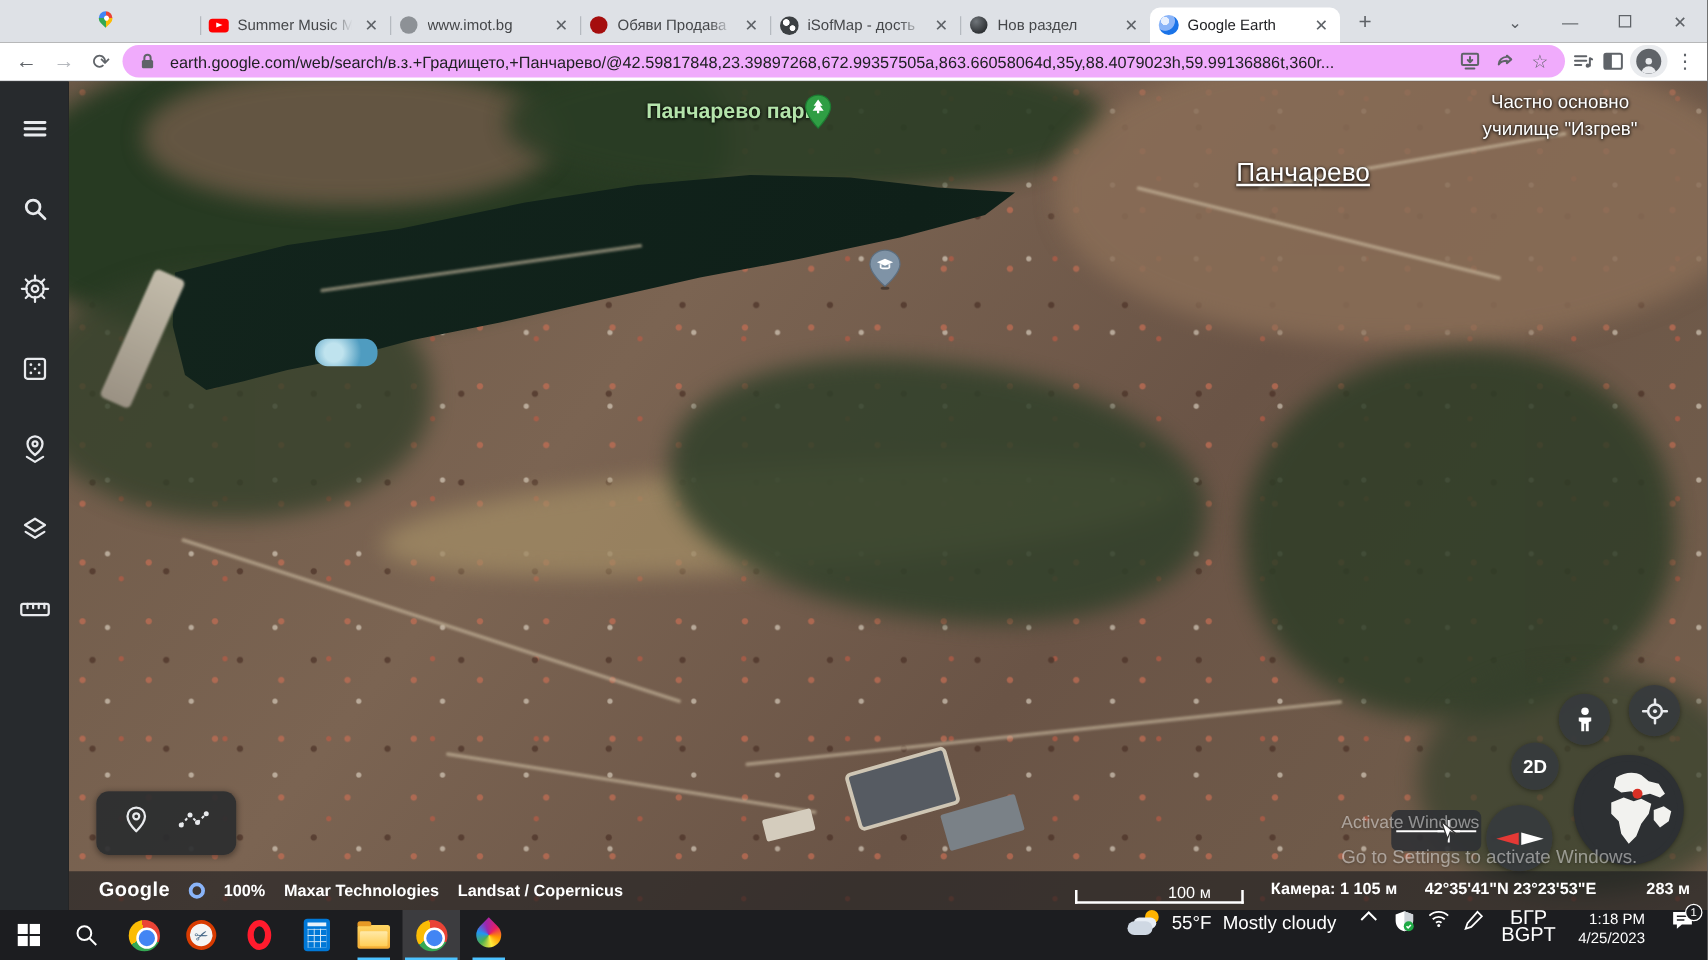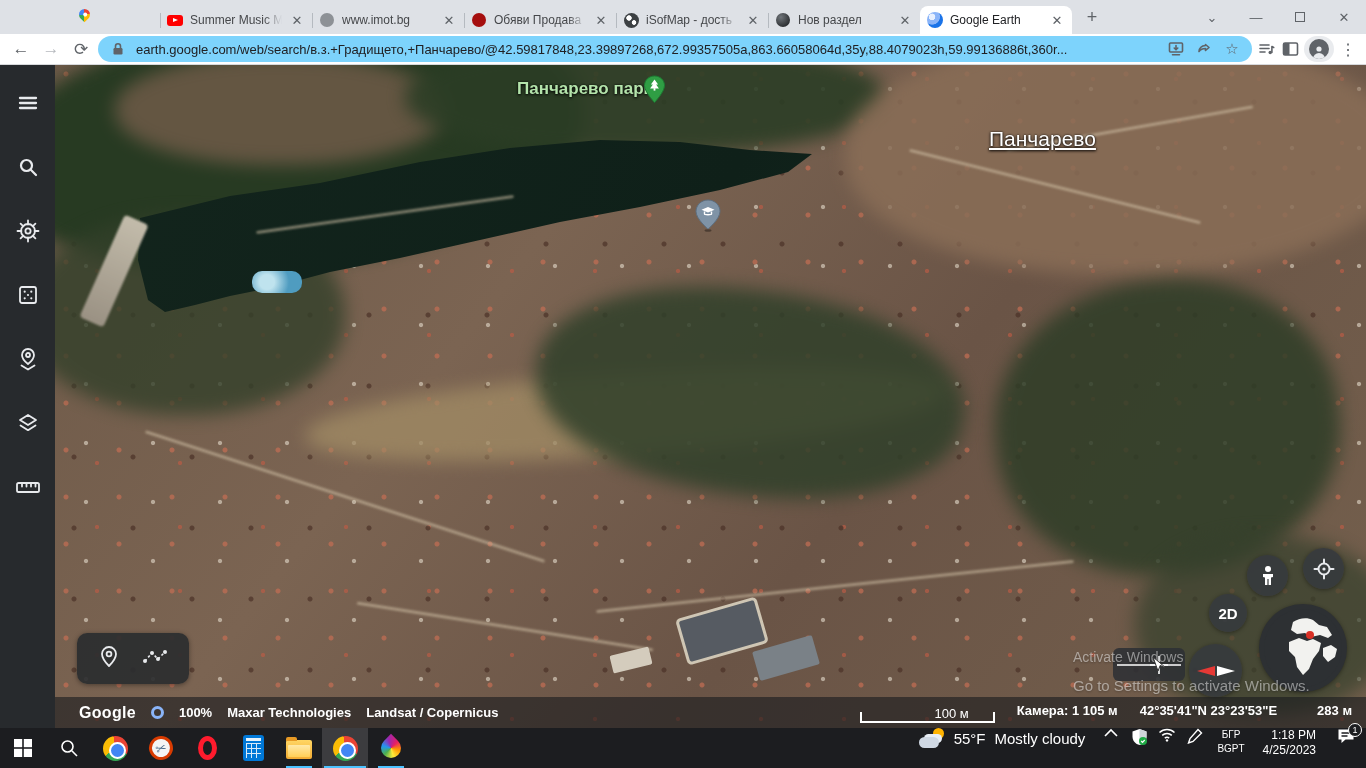--- a/index.html
+++ b/index.html
@@ -26,21 +26,21 @@
   .fav-earth { width:16px; height:16px; border-radius:50%; background:radial-gradient(circle at 32% 30%,#e8f0fe 0 20%,#8ab4f8 22% 48%,#1a73e8 52%); }
   .newtab-btn { width:28px; height:28px; margin:0 0 0 6px; display:flex; align-items:center; justify-content:center; font-size:18px; color:#5f6368; align-self:center; }
   .win-controls { margin-left:auto; display:flex; height:34px; align-items:stretch; }
   .win-btn { width:44px; display:flex; align-items:center; justify-content:center; color:#5f6368; font-size:13px; }
   .win-btn .sq { width:10px; height:10px; border:1.4px solid #5f6368; }
 
   
   .toolbar { position:absolute; left:0; top:34px; width:1366px; height:31px; background:#fff; display:flex; align-items:center; padding:0 8px; gap:4px; border-bottom:1px solid #d7d9dc; }
   .nav-ico { width:26px; height:26px; display:flex; align-items:center; justify-content:center; font-size:17px; color:#5f6368; }
   .nav-ico.dis { color:#b6b9be; }
-  .omnibox { flex:1; height:26px; background:#7dd3fc; border-radius:13px; display:flex; align-items:center; padding:0 10px; gap:8px; min-width:0; }
+  .omnibox { flex:1; height:26px; background:#f0abfc; border-radius:13px; display:flex; align-items:center; padding:0 10px; gap:8px; min-width:0; }
   .url-text { font-size:13px; color:#202124; white-space:nowrap; overflow:hidden; flex:1; }
   .obx-ico, .tb-ico { width:20px; height:20px; flex:0 0 auto; display:flex; align-items:center; justify-content:center; color:#5f6368; }
   svg.ic { stroke:#5f6368; fill:none; stroke-width:1.6; stroke-linecap:round; stroke-linejoin:round; }
   .avatar-chip { width:30px; height:26px; border-radius:13px; background:#e9ebee; display:flex; align-items:center; justify-content:center; }
   .avatar { width:20px; height:20px; border-radius:50%; background:#5f6368; display:flex; align-items:flex-end; justify-content:center; overflow:hidden; }
 
   
   .earth { position:absolute; left:0; top:65px; width:1366px; height:663px; }
   .e-sidebar { position:absolute; left:0; top:0; width:55px; height:663px; background:#272a2d; display:flex; flex-direction:column; align-items:center; padding-top:22px; gap:32px; z-index:30; }
   .e-sbtn { width:32px; height:32px; display:flex; align-items:center; justify-content:center; }
@@ -96,21 +96,21 @@
   .folder { width:26px; height:19px; background:linear-gradient(#ffd664,#f3ac33); border-radius:2px; position:relative; margin-top:3px; }
   .folder::before { content:""; position:absolute; left:0; top:-3px; width:11px; height:4px; background:#e79a25; border-radius:2px 2px 0 0; }
   .folder::after { content:""; position:absolute; left:2px; top:5px; right:2px; bottom:2px; background:linear-gradient(#ffe9a8,#ffcf57); border-radius:1px; }
   .droplet { width:20px; height:20px; border-radius:0 50% 50% 50%; transform:rotate(45deg); background:conic-gradient(#e91e63,#ff9800,#ffeb3b,#4caf50,#2196f3,#9c27b0,#e91e63); }
   .tk-right { margin-left:auto; display:flex; align-items:flex-start; }
   .weather { display:flex; align-items:center; gap:9px; padding:0 12px; font-size:15px; }
   .wx-ico { position:relative; width:26px; height:20px; }
   .wx-ico .sun { position:absolute; right:1px; top:0; width:11px; height:11px; border-radius:50%; background:#ffb300; }
   .wx-ico .cloud { position:absolute; left:0; bottom:0; width:20px; height:11px; border-radius:8px; background:#cfd8e3; box-shadow:4px -4px 0 -1px #e8eef5; }
   .tray-ico { width:28px; display:flex; align-items:center; justify-content:center; }
-  .lang { text-align:center; font-size:10px; line-height:14px; padding:0 8px; }
+  .lang { text-align:center; font-size:16px; line-height:14px; padding:0 8px; }
   .clock { text-align:right; font-size:12px; line-height:15px; padding:0 10px; }
   .notif { position:relative; width:40px; display:flex; align-items:center; justify-content:center; }
   .notif-badge { position:absolute; right:4px; bottom:7px; width:14px; height:14px; border-radius:50%; border:1.4px solid #fff; background:#1c1d20; font-size:9px; display:flex; align-items:center; justify-content:center; }
 
   .cursor-arrow { position:absolute; z-index:40; }
 </style>
 </head>
 <body>
 
 <div class="screen">
@@ -309,20 +309,24 @@
 
       <div class="map-label lbl-park" style="left:462px; top:14px;">Панчарево парк</div>
       <div class="pin" style="left:588px; top:10px;">
         <svg width="23" height="29" viewBox="0 0 23 29">
             <path d="M11.5 1C17 1 21.5 5 21.5 10.5c0 6.5-10 17-10 17s-10-10.5-10-17C1.5 5 6 1 11.5 1z" fill="#2f9e44" stroke="#1d7a32" stroke-width="1"></path>
             <path d="M11.5 4.5l3.6 5h-2l2.8 4h-8.8l2.8-4h-2z" fill="#fff"></path>
             <rect x="10.6" y="13.2" width="1.8" height="2.4" fill="#fff"></rect>
           </svg>
       </div>
       <div class="map-label" style="left:934px; top:62px; font-size:21px;text-decoration:underline;">Панчарево</div>
+      <div class="map-label" style="right:56px; top:6px; font-size:15px; line-height:22px; text-align:center;">
+        <div>Частно основно</div>
+        <div>училище "Изгрев"</div>
+      </div>
       <div class="pin" style="left:640px; top:134px;">
         <svg width="26" height="34" viewBox="0 0 26 34">
             <ellipse cx="13" cy="31.5" rx="3.5" ry="1.3" fill="rgba(0,0,0,.35)"></ellipse>
             <path d="M13 1C19.6 1 25 6 25 12.4 25 20 13 30 13 30S1 20 1 12.4C1 6 6.4 1 13 1z" fill="#7f93a6" stroke="#5d6f80" stroke-width="1"></path>
             <path d="M13 8l6.5 2.8L13 13.6 6.5 10.8z" fill="#fff"></path>
             <path d="M9.5 12.4v2.6c0 1 7 1 7 0v-2.6" fill="none" stroke="#fff" stroke-width="1.4"></path>
           </svg>
       </div>
 
       <div class="ctl-circle" style="left:1192px; top:490px; width:41px; height:41px;">

